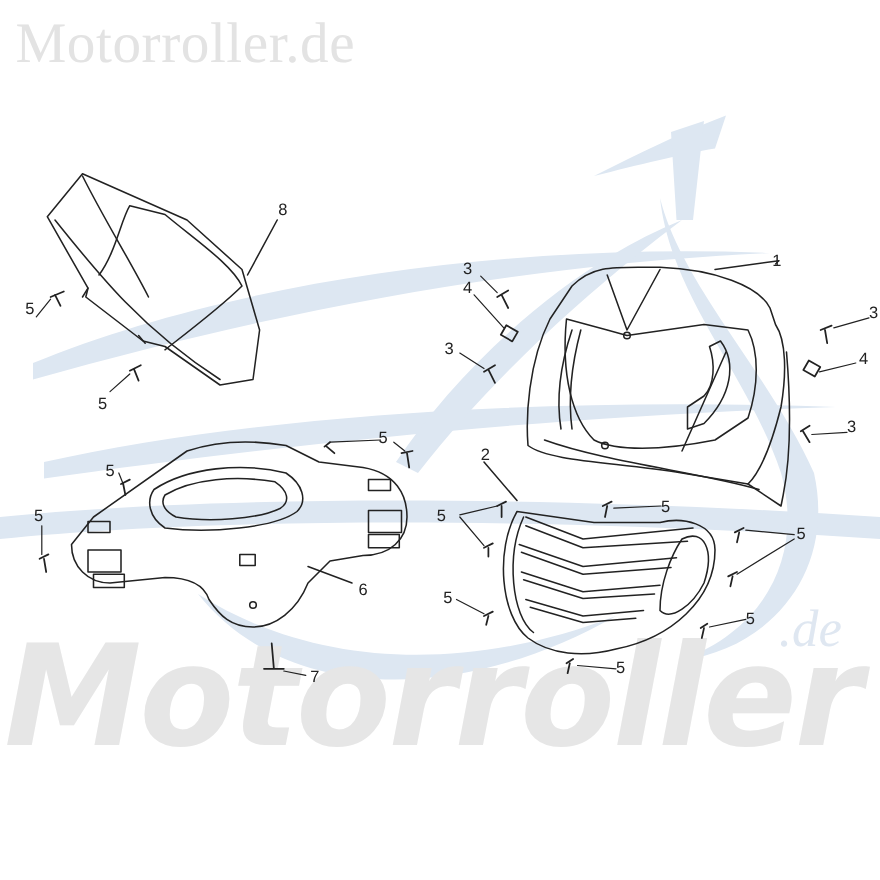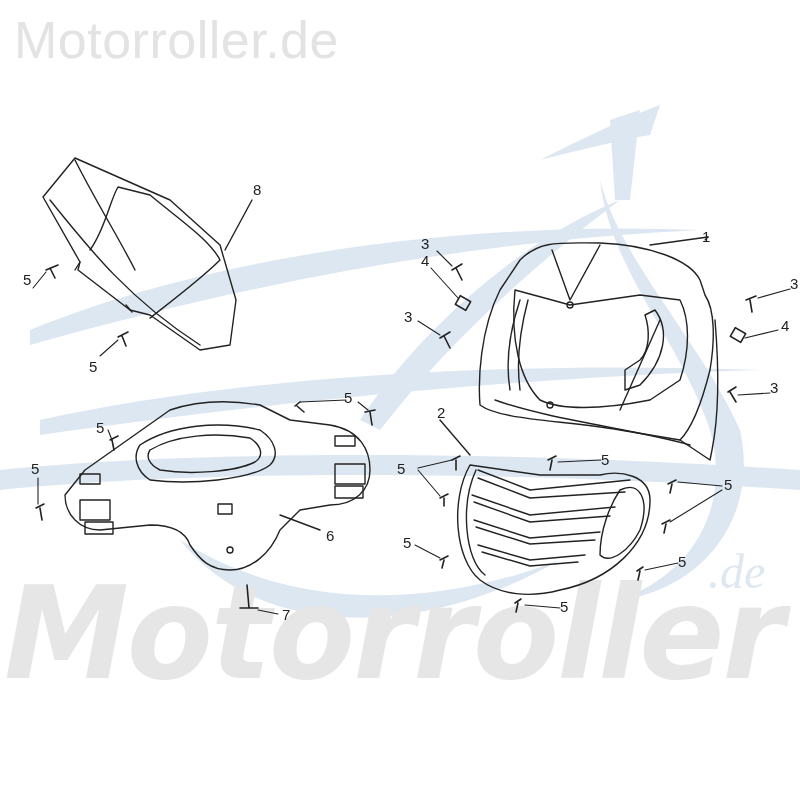--- a/index.html
+++ b/index.html
@@ -1,17 +1,17 @@
 <!DOCTYPE html>
 <html><head>
   <meta charset="utf-8">
   <style>
     html, body { margin: 0; padding: 0; background: #ffffff; }
     body { width: 800px; height: 800px; position: relative; overflow: hidden; font-family: "DejaVu Sans", sans-serif; }
-    .wm-top { position: absolute; left: 14px; top: 14px; font-family: Liberation Sans, sans-serif; font-size: 52px; color: #e3e3e3; letter-spacing: 0.5px; line-height: 1; text-align: right; }
+    .wm-top { position: absolute; left: 14px; top: 14px; font-family: Liberation Serif, serif; font-size: 52px; color: #e3e3e3; letter-spacing: 0.5px; line-height: 1; text-align: right; }
     .wm-big { position: absolute; left: -4px; top: 570px; font-family: "DejaVu Sans", sans-serif; font-style: italic; font-weight: bold; font-size: 128px; color: #e6e6e6; letter-spacing: -2px; line-height: 1; transform: scaleX(0.98); }
     .wm-de { position: absolute; left: 708px; top: 548px; font-family: Liberation Serif, serif; font-style: italic; font-size: 48px; color: #dfe7f1; line-height: 1; }
     svg.layer { position: absolute; left: 0; top: 0; }
     .callout { font-family: "Liberation Sans", sans-serif; font-size: 15px; fill: #222; }
   </style>
 </head>
 <body>
 
 <svg class="layer" width="800" height="800">
   <g fill="#dde7f2">

